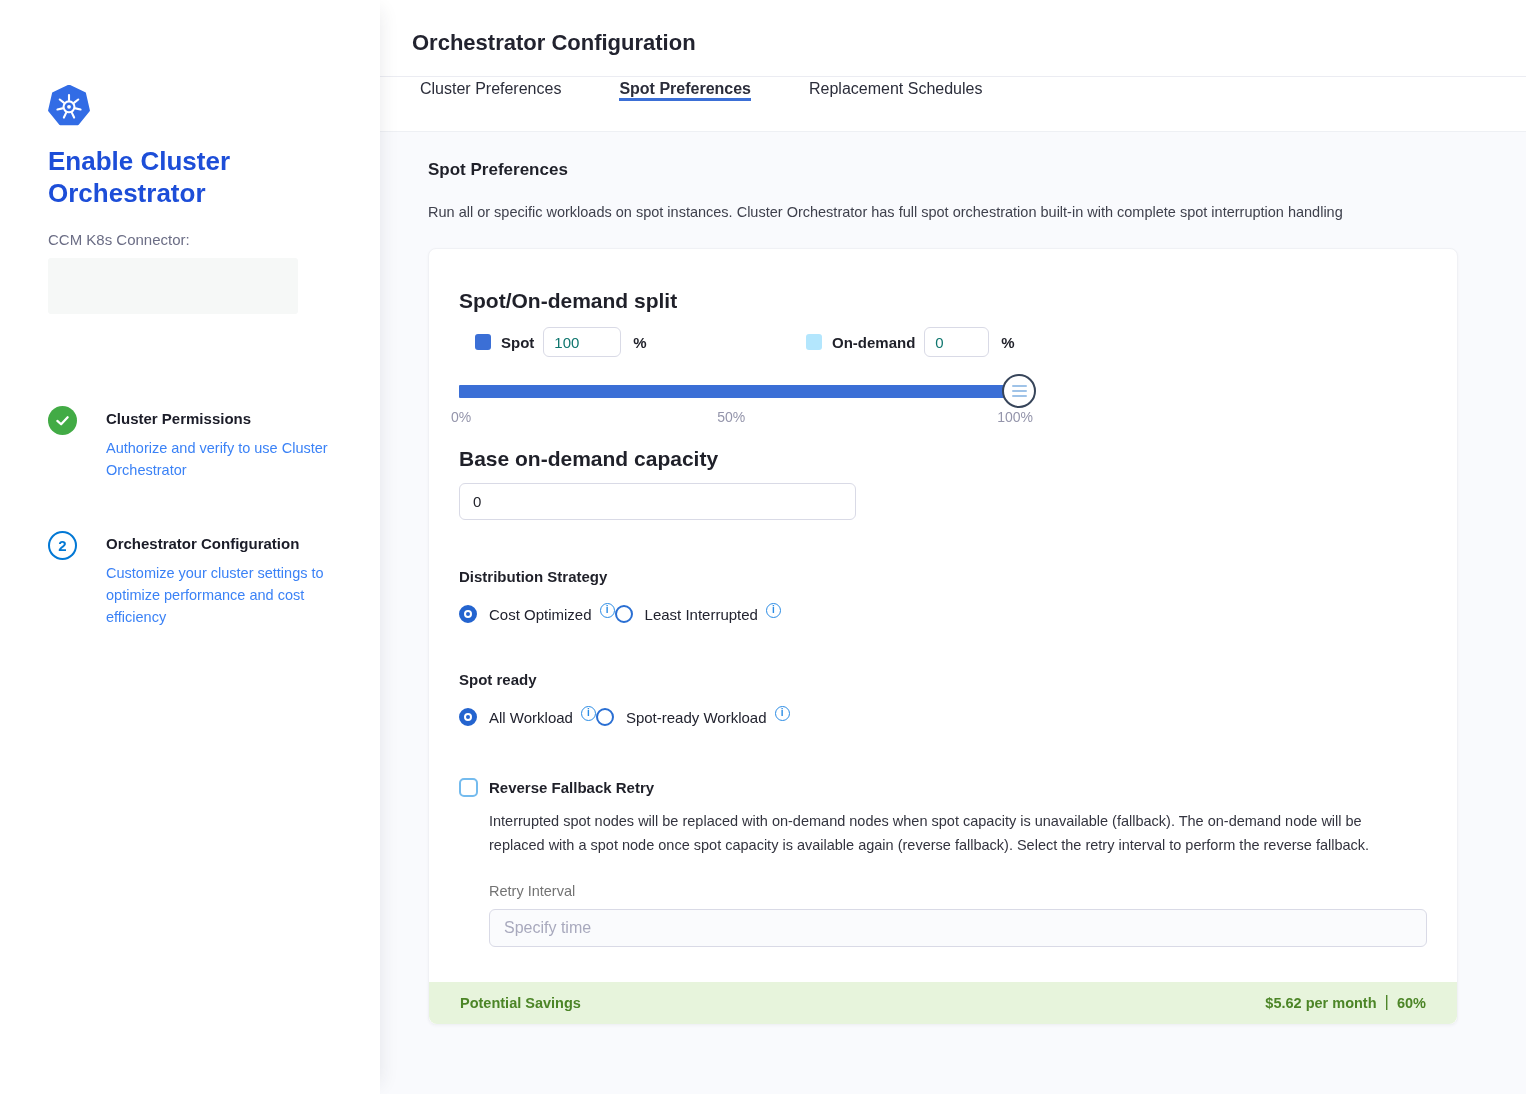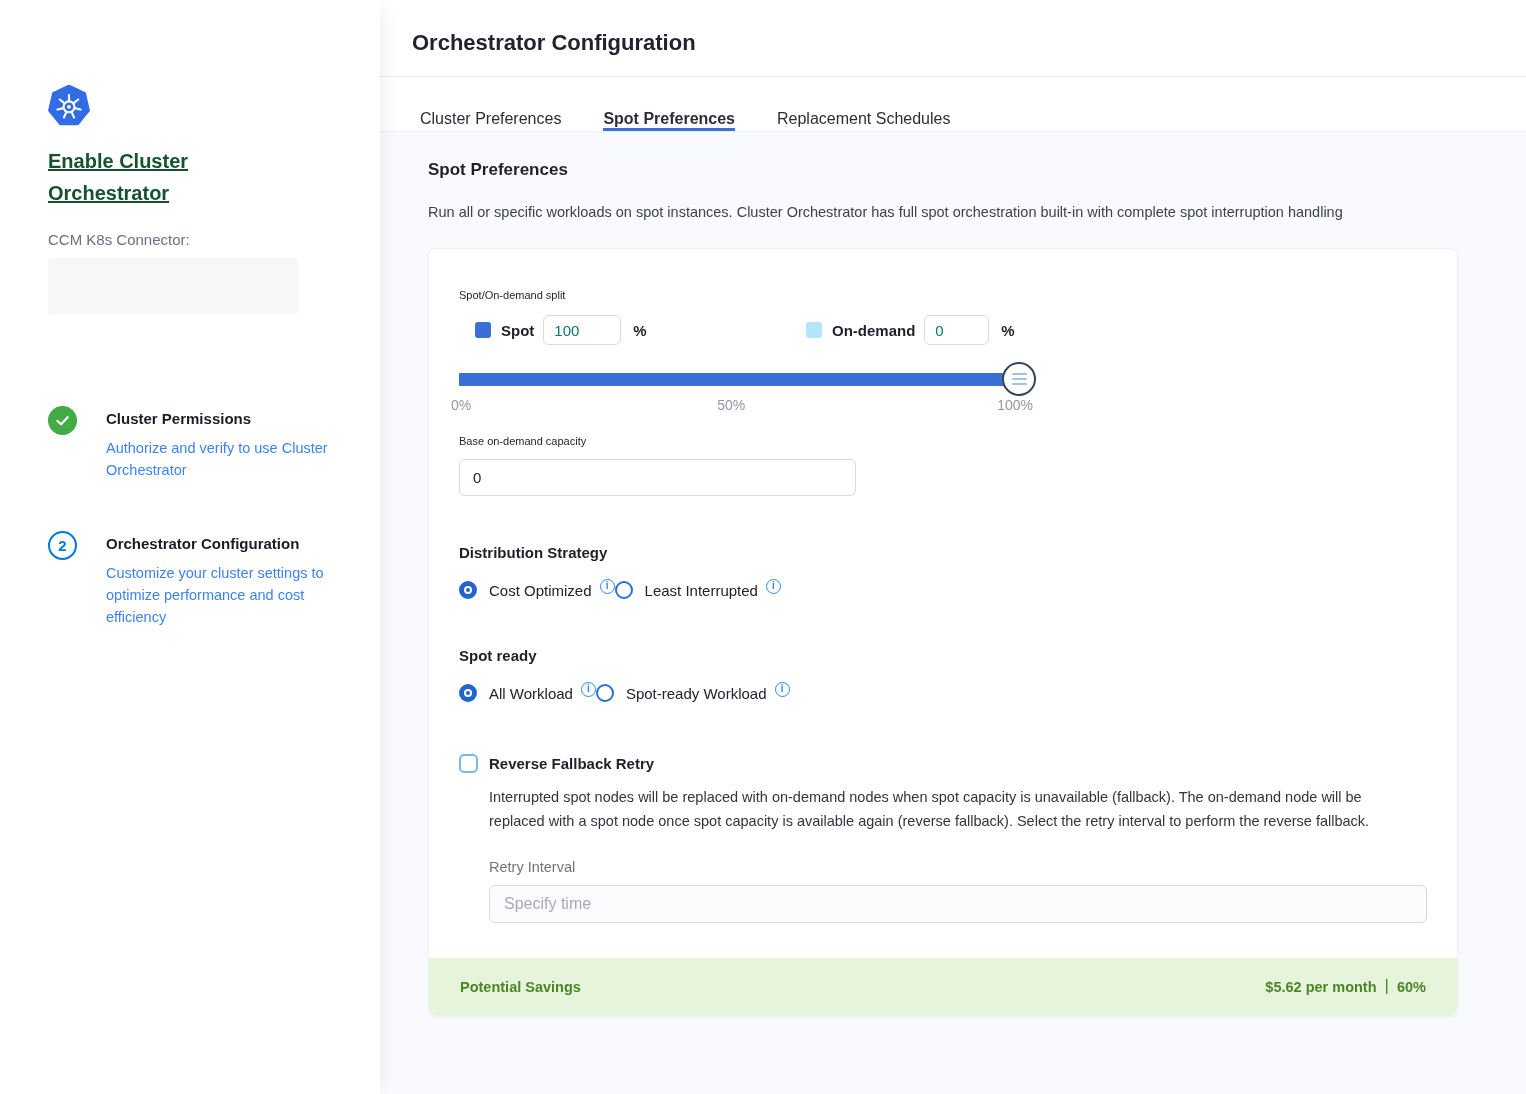--- a/index.html
+++ b/index.html
@@ -3,53 +3,53 @@
 <meta charset="utf-8">
 <style>
   * { margin:0; padding:0; box-sizing:border-box; }
   html,body { width:1526px; height:1094px; background:#ffffff; overflow:hidden;
               font-family:"Liberation Sans","DejaVu Sans",sans-serif; }
 
   
   .sidebar { position:absolute; left:0; top:0; width:380px; height:1094px; background:#fff;
              box-shadow:10px 0 18px -10px rgba(40,41,61,.10); padding:85px 40px 0 48px; z-index:2; }
   .k8s-badge { width:42px; height:42px; display:block; }
-  .sb-title { margin-top:18px; font-size:20px; line-height:32px; font-weight:700; color:#14532d; width:220px;text-decoration:underline; }
+  .sb-title { margin-top:18px; font-size:26px; line-height:32px; font-weight:700; color:#1d4ed8; width:220px; }
   .sb-connector { margin-top:22px; font-size:15px; color:#6b6d85; }
   .sb-connector-box { margin-top:10px; width:250px; height:56px; background:#f6f8f7; border-radius:3px; }
   .steps { margin-top:92px; }
   .step { display:flex; margin-bottom:50px;gap:8px; }
   .step-ico { flex:none; width:29px; height:29px; border-radius:50%; margin-right:21px;
               display:flex; align-items:center; justify-content:center; }
   .step-ico.done { background:#42ab45; }
   .step-ico.current { background:#fff; border:2px solid #0278d5; color:#0278d5;
                       font-size:15px; font-weight:700; }
   .step-body { padding-top:4px; }
   .step-title { font-size:15px; font-weight:700; color:#1b1c28; }
   .step-desc { margin-top:10px; font-size:14.5px; line-height:22px; color:#3b82f6; width:232px; }
 
   
   .main { position:absolute; left:380px; top:0; width:1146px; height:1094px; background:#fff; }
   .main-header { padding:30px 0 20px 32px; }
   .main-title { font-size:22px; font-weight:700; color:#22232f; }
   .header-divider { height:1px; background:#ebecf2; }
-  .tabbar { display:flex; align-items:flex-end; padding-left:40px; gap:42px; height:55px;
+  .tabbar { display:flex; align-items:flex-start; padding-left:40px; gap:58px; height:55px;
             border-bottom:1px solid #eef0f4; background:#fff; }
   .tab { display:flex; align-items:center; font-size:16px; color:#2b2d3a; cursor:pointer;
          border-bottom:3px solid transparent; padding-top:3px; }
   .tab.active { font-weight:700; border-bottom-color:#3b6fd6; }
   .content { background:#f9fafd; height:1038px; padding:28px 68px 0 48px; }
   .section-heading { font-size:17px; font-weight:700; color:#1f2029; }
   .section-desc { margin-top:24px; font-size:14.5px; color:#3f414d; }
 
   
   .card { margin-top:28px; width:1030px; background:#fff; border-radius:8px;
           border:1px solid #f0f1f5; box-shadow:0 1px 3px rgba(40,41,61,.04);
           padding:40px 32px 0 30px; }
-  .field-label { font-size:11px; font-weight:400; color:#1f2029; }
+  .field-label { font-size:21px; font-weight:700; color:#1f2029; }
   .split-row { margin-top:14px; display:flex; align-items:center; }
   .split-group { display:flex; align-items:center; }
   .split-group.spot { width:347px;padding-left:16px; }
   .swatch { width:16px; height:16px; border-radius:3px; margin-right:10px; flex:none; }
   .swatch.spot { background:#3b6fd6; }
   .swatch.ondemand { background:#b3e6fd; }
   .split-name { font-size:15px; font-weight:600; color:#1f2029; margin-right:9px; }
   .pct-input { width:78px; height:30px; border:1px solid #d9dae6; border-radius:6px;
                font-size:15px; color:#0f766e; padding:0 10px; font-family:inherit; }
   .pct-input.small { width:65px; }
@@ -82,21 +82,21 @@
   .rfr-head { display:flex; align-items:center; }
   .checkbox { flex:none; width:19px; height:19px; border:2px solid #74bbee; border-radius:5px; background:#fff;
               margin-right:11px; }
   .rfr-title { font-size:15px; font-weight:700; color:#1f2029; }
   .rfr-desc { margin-left:30px; margin-top:12px; width:930px; font-size:14.5px; line-height:24px; color:#33343f; }
   .retry-label { margin-left:30px; margin-top:26px; font-size:14.5px; color:#737373; }
   .retry-input { margin-left:30px; margin-top:10px; width:938px; height:38px; background:#fafbfd;
                  border:1px solid #d9dae6; border-radius:6px; font-size:16px; padding:12px 14px;
                  color:#1f2029; font-family:inherit; display:block; }
   .retry-input::placeholder { color:#a8a9bd; }
-  .savings { margin:35px -32px 0 -30px; height:58px; background:#e7f4dc; border-radius:0 0 8px 8px;
+  .savings { margin:35px -32px 0 -30px; height:42px; background:#e7f4dc; border-radius:0 0 8px 8px;
              display:flex; align-items:center; justify-content:space-between; padding:8px 31px;gap:40px; }
   .savings-label { font-size:14.5px; font-weight:700; color:#4c8527; }
   .savings-value { display:flex; align-items:center; gap:8px; font-size:14.5px; font-weight:700; color:#4c8527; }
   .savings-sep { font-weight:400; font-size:17px; position:relative; top:-1px; }
 </style>
 </head>
 <body>
 
 <div class="sidebar">
   <svg class="k8s-badge" viewBox="0 0 100 100">

